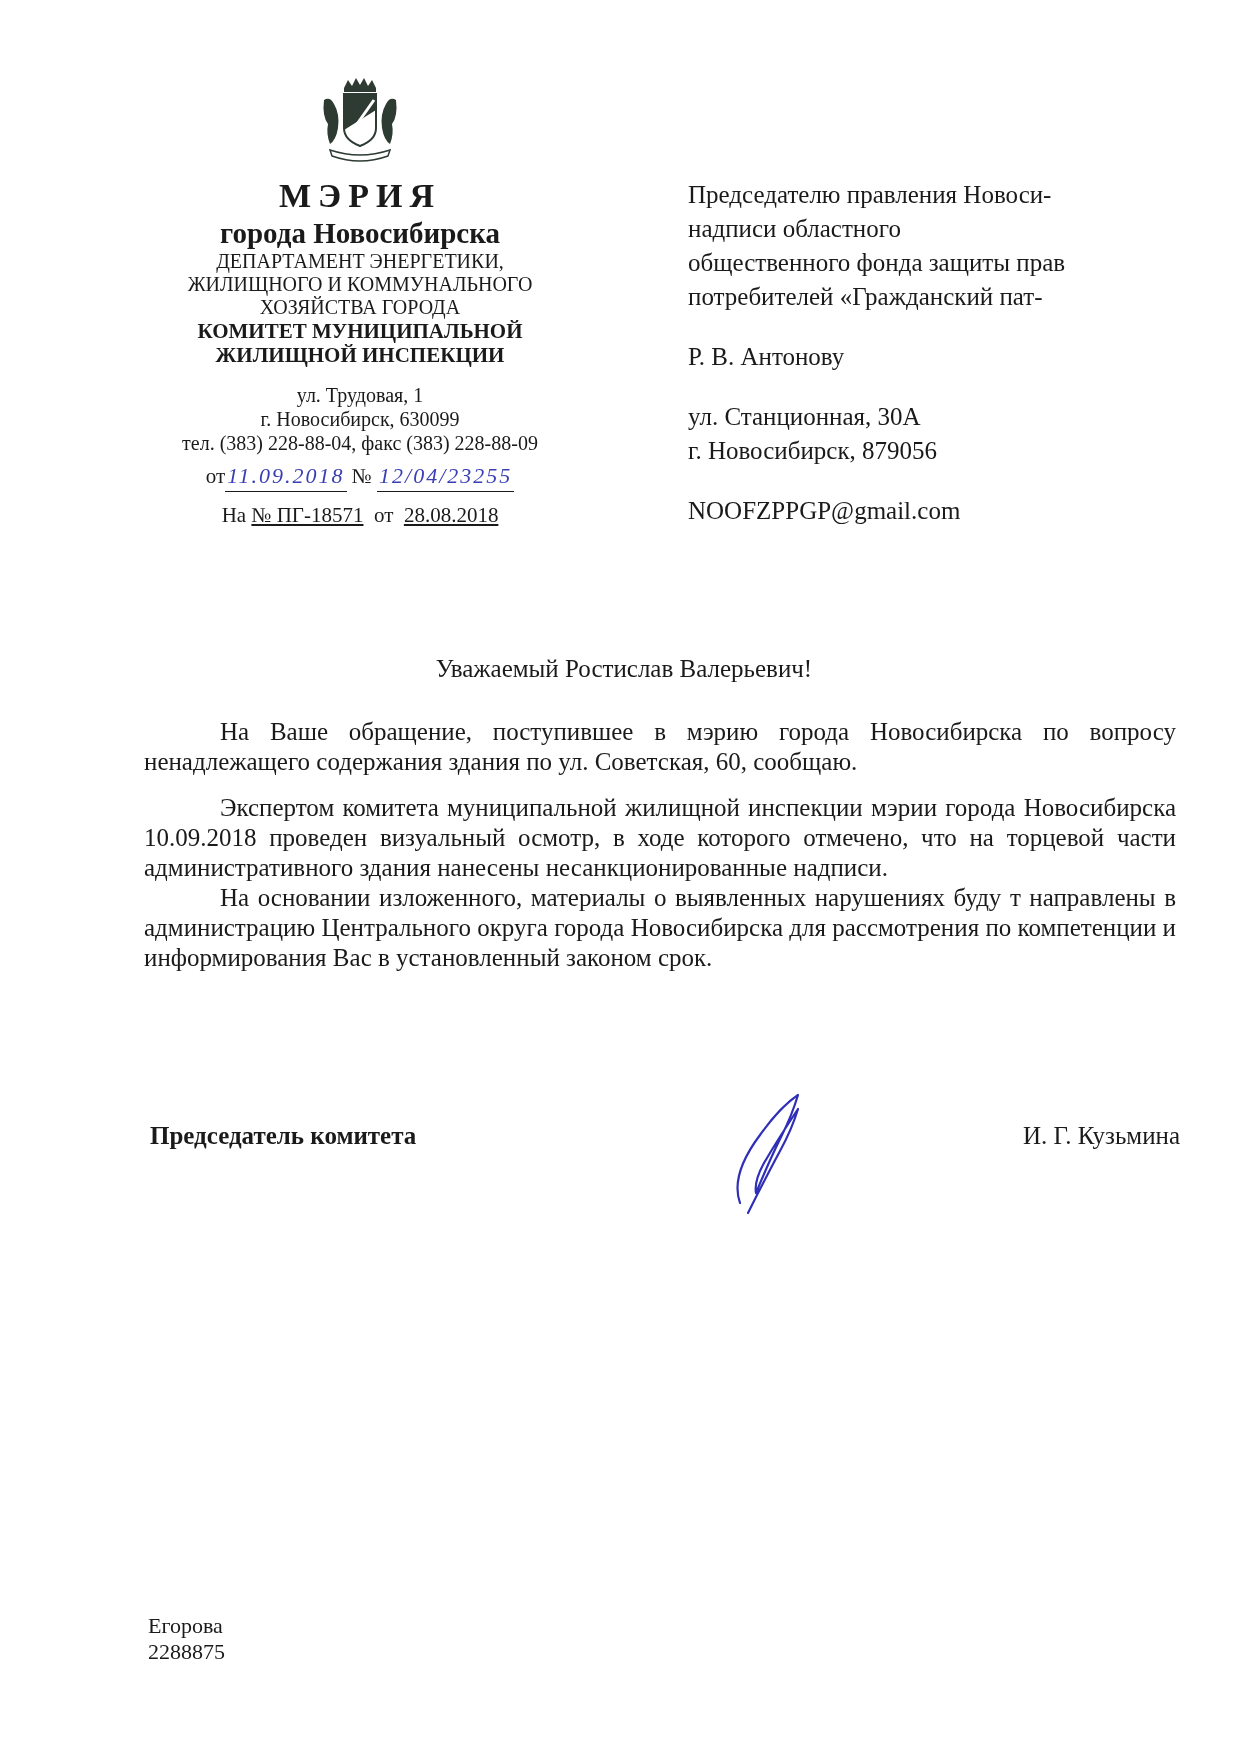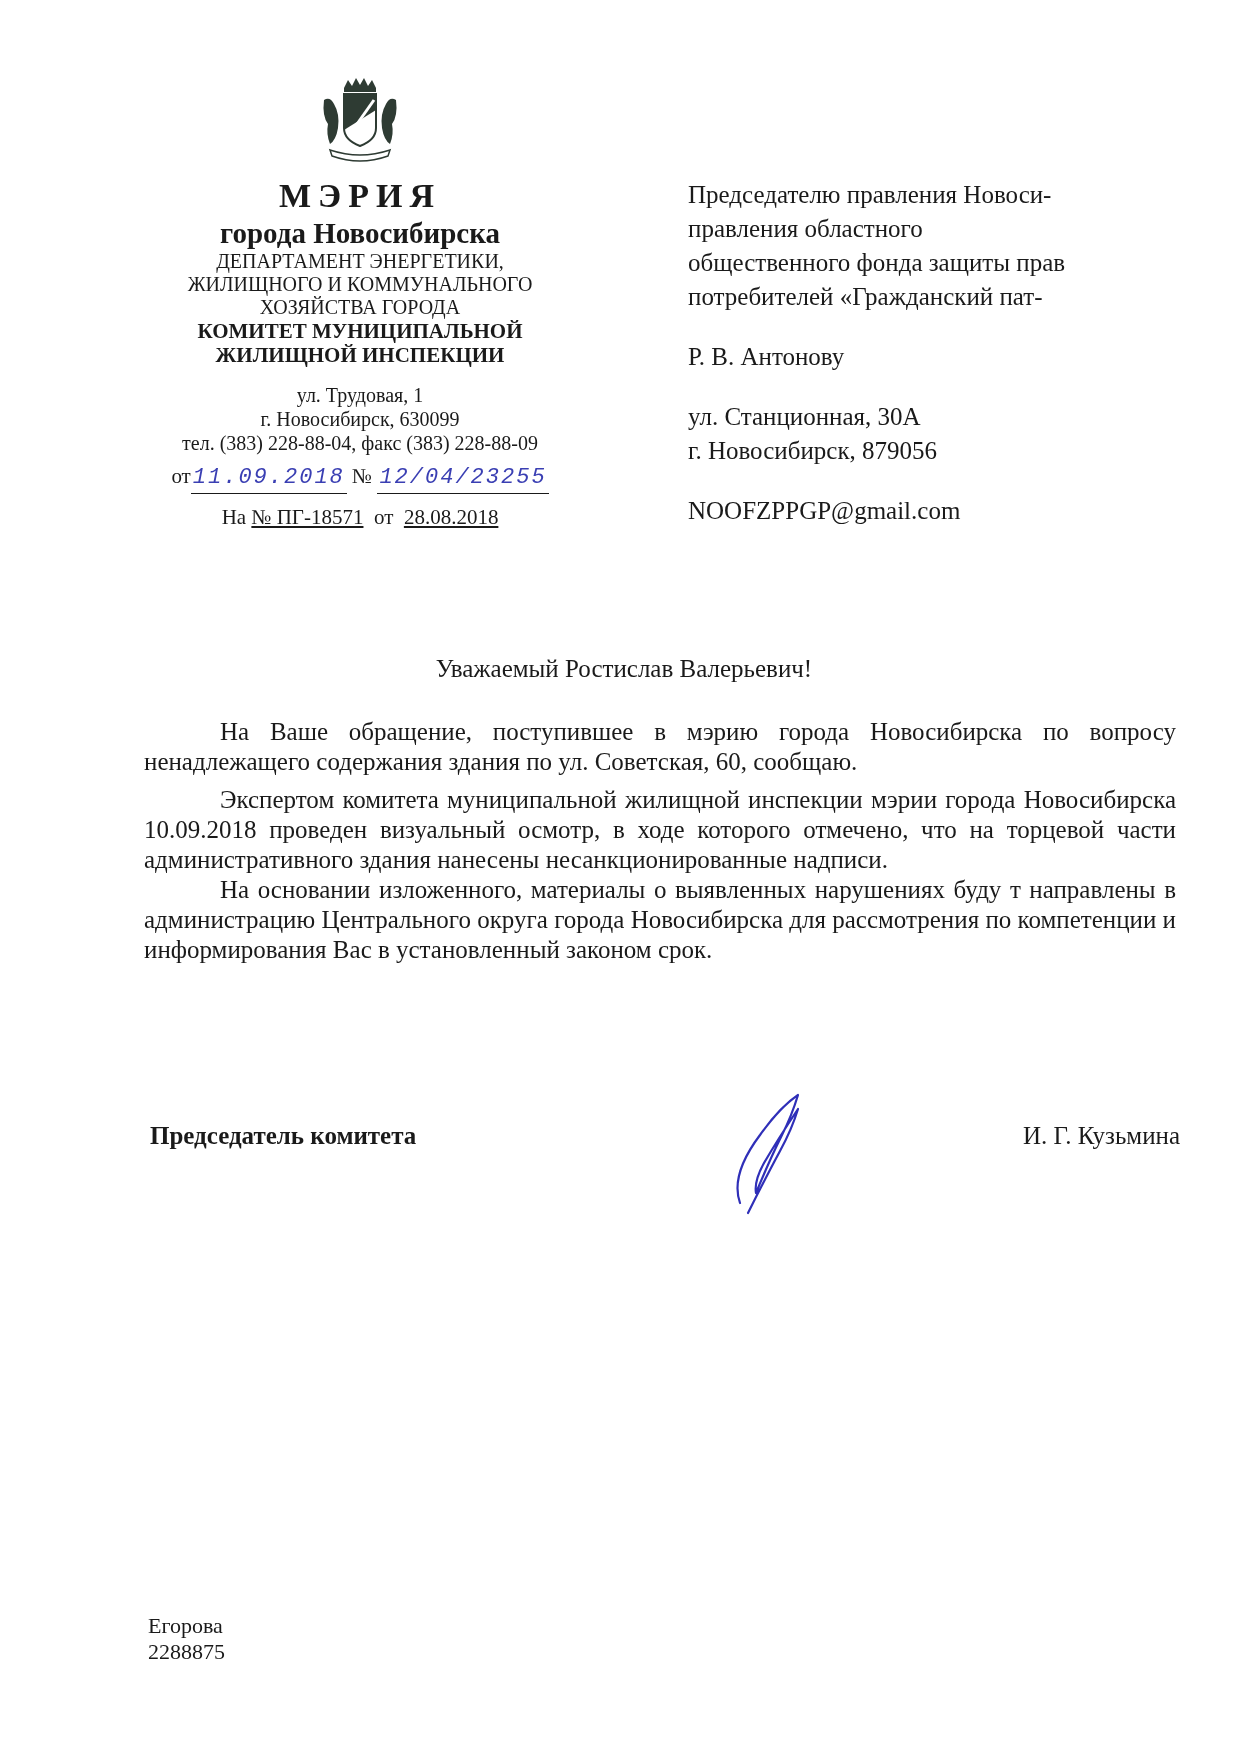--- a/index.html
+++ b/index.html
@@ -57,21 +57,21 @@
       margin-top: 16px;
       font-size: 20px;
       line-height: 24px;
     }
     .lh-ref {
       margin-top: 6px;
       font-size: 21px;
       line-height: 30px;
     }
     .hand {
-      font-family: Liberation Mono, monospace;
+      font-family: Liberation Serif, serif;
       font-style: italic;
       color: #3a3fb3;
       font-size: 22px;
       letter-spacing: 2px;
       border-bottom: 1px solid #1a1a1a;
       display: inline-block;
       padding: 0 2px;
     }
     .u { text-decoration: underline; }
     .lh-reply { margin-top: 8px; font-size: 21px; line-height: 30px; }
@@ -104,21 +104,21 @@
       width: 1032px;
       font-size: 25px;
       line-height: 30px;
       text-align: justify;
     }
     .para {
       margin: 0;
       text-indent: 76px;
       text-align-last: left;
     }
-    .para + .para { margin-top: 8px; }
+    .para + .para { margin-top: 16px; }
     .para.gap { margin-top: 0; }
 
     
     .sig-title {
       position: absolute;
       left: 150px;
       top: 1122px;
       font-size: 25px;
       font-weight: bold;
     }
@@ -190,21 +190,21 @@
       <span>На</span>
       <span class="u">№ ПГ-18571</span>
       &nbsp;<span>от</span>&nbsp;
       <span class="u">28.08.2018</span>
     </div>
   </div>
 
   <div class="addressee">
     <div class="addr-block">
       <span class="addr-line">Председателю правления Новоси-</span>
-      <span class="addr-line">правления  областного</span>
+      <span class="addr-line">надписи  областного</span>
       <span class="addr-line">общественного фонда защиты прав</span>
       <span class="addr-line">потребителей «Гражданский пат-</span>
     </div>
     <div class="addr-block">Р. В. Антонову</div>
     <div class="addr-block">
       <span class="addr-line">ул. Станционная, 30А</span>
       <span class="addr-line">г. Новосибирск, 879056</span>
     </div>
     <div>NOOFZPPGP@gmail.com</div>
   </div>

